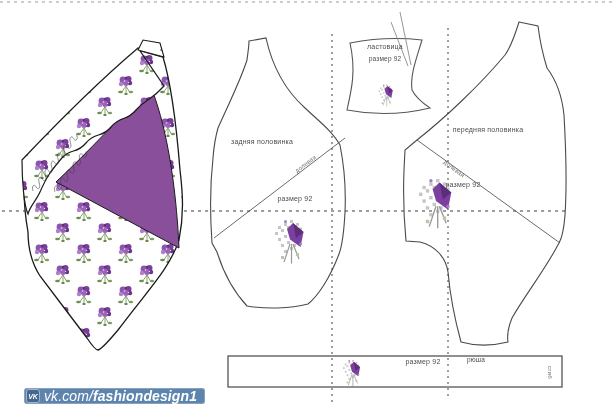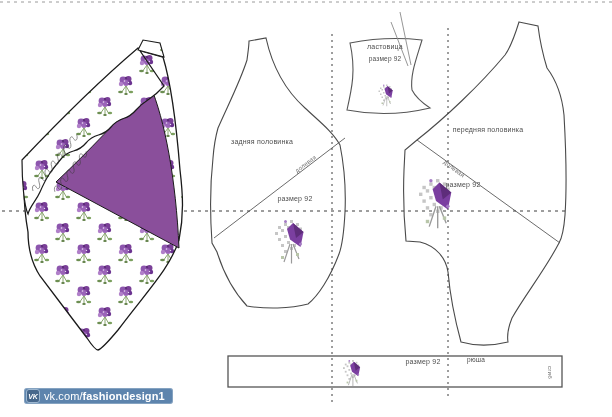--- a/index.html
+++ b/index.html
@@ -28,21 +28,21 @@
   .watermark {
     position:absolute; left:24px; top:388px; height:16px; background:#5d84ad;
     border-radius:3px; display:flex; align-items:center; gap:4px;
     padding:0 8px 0 2px; box-shadow:0 0 0 1px rgba(255,255,255,.25) inset;
   }
   .vk-logo {
     width:12px; height:12px; background:#47688c; color:#fff; border-radius:3px;
     font-size:7px; font-weight:bold; font-style:italic; display:flex;
     align-items:center; justify-content:center; border:1px solid #9db7d0;
   }
-  .wm-text { color:#fff; font-size:11px; letter-spacing:.1px; }
+  .wm-text { color:#fff; font-size:14px; letter-spacing:.1px;font-style:italic; }
   .wm-text .bold { font-weight:bold; }
 </style>
 </head>
 <body>
 
 <div class="canvas">
 
   <svg width="612" height="417" viewBox="0 0 612 417">
     <defs>
 

